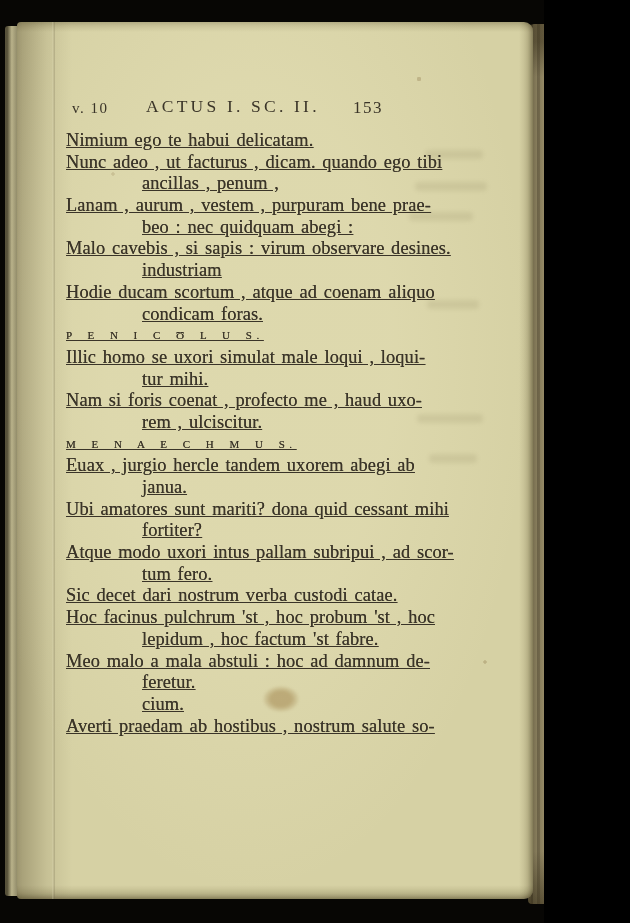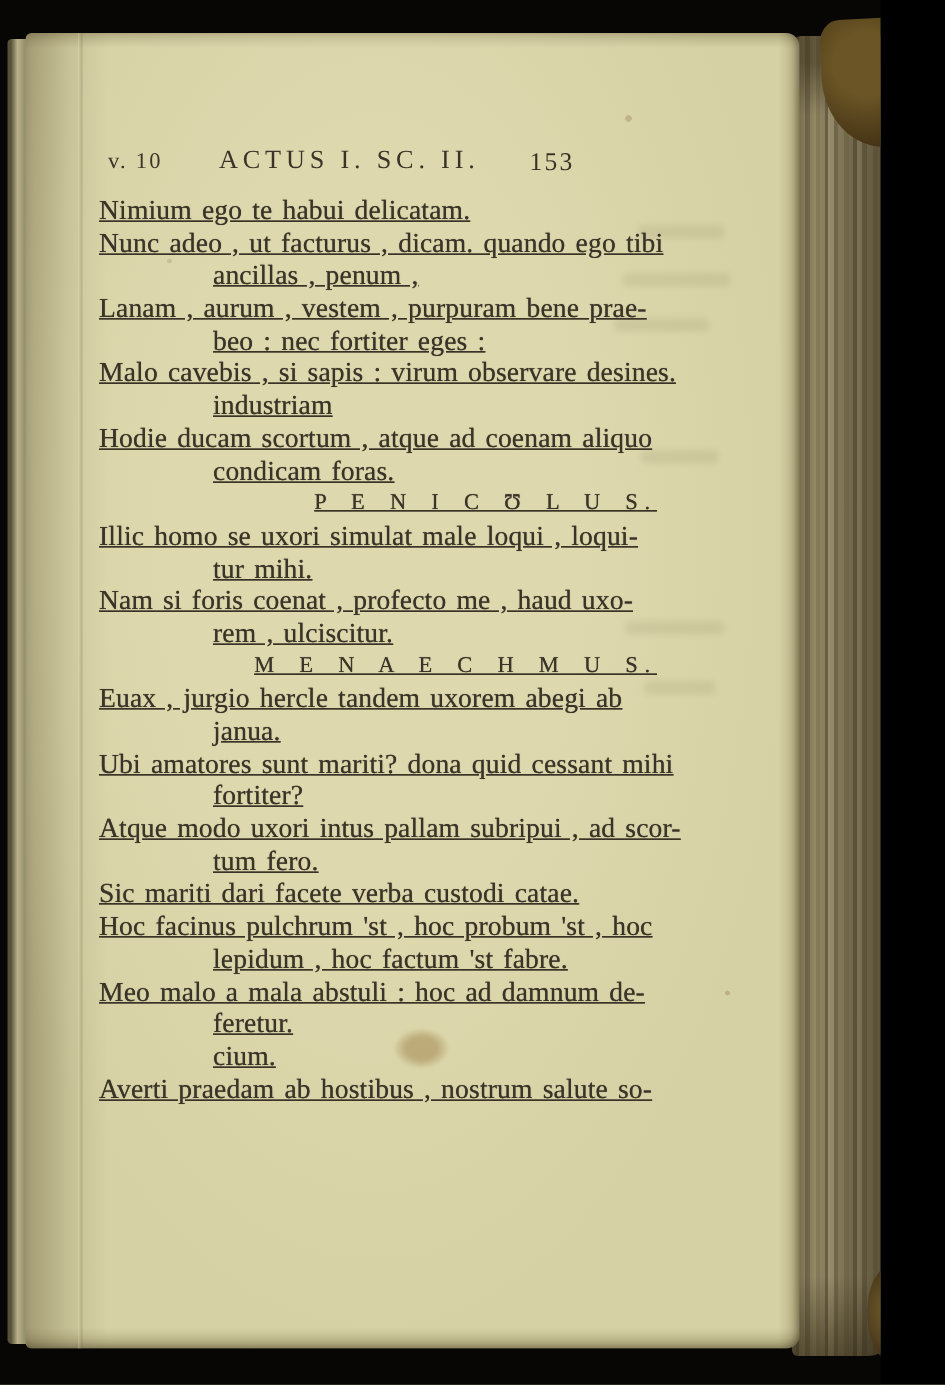--- a/index.html
+++ b/index.html
@@ -1,21 +1,21 @@
 <!DOCTYPE html>
 <html style="--paper: #d6d1a4; --ink: #3a3428; --bg: #070604; --edges: #8c8163; --cover: #2e2110;"><head>
 <meta charset="utf-8">
 <style>
   :root{
     --paper:#d6d1a4; --ink:#3a3428; --bg:#070604;
     --edges:#8c8163; --cover:#2e2110; --cover-light:#5a4521;
   }
   html,body{margin:0;padding:0;background:#000;}
   .scan{
-    position:relative;width:587px;height:923px;overflow:hidden;
+    position:relative;width:544px;height:923px;overflow:hidden;
     background:var(--bg);
     font-family:"Liberation Serif","DejaVu Serif",serif;
   }
   
   .cover-strip{
     position:absolute;left:592px;top:14px;width:30px;height:896px;
     background:linear-gradient(180deg,#4a3819 0%,#2a1d0c 12%,#33250f 45%,#241808 70%,#45341a 92%,#1d1306 100%);
     border-radius:4px 10px 14px 4px;
   }
   .cover-corner-top{
@@ -76,22 +76,22 @@
   .page-number{position:absolute;left:287px;top:2px;font-size:17px;letter-spacing:1.5px;}
   .text-block{
     position:absolute;left:49px;top:108px;width:470px;
     font-size:18.4px;line-height:21.7px;word-spacing:2px;letter-spacing:.1px;
     text-shadow:0 0 .5px rgba(58,52,40,.85);
     text-decoration:underline;
   }
   .text-block .line{white-space:nowrap;height:21.7px;}
   .text-block .indent{padding-left:76px;}
   .text-block .speaker{
-    padding-left:0;text-align:right;width:372px;
-    font-size:15px;letter-spacing:4.5px;word-spacing:4px;
+    padding-left:0;text-align:left;width:372px;
+    font-size:11px;letter-spacing:4.5px;word-spacing:4px;
   }
   
   .ghost{position:absolute;height:9px;border-radius:4px;background:#6f6540;opacity:.12;filter:blur(2px);}
   .stain{
     position:absolute;left:246px;top:664px;width:36px;height:26px;border-radius:50%;
     background:radial-gradient(ellipse at center, rgba(151,118,60,.45) 0 40%, rgba(151,118,60,0) 75%);
     filter:blur(1px);
   }
 </style>
 </head>
@@ -123,38 +123,38 @@
         <span class="running-title">ACTUS I. SC. II.</span>
         <span class="page-number">153</span>
       </div>
 
       <div class="text-block">
 
       <div class="line">Nimium ego te habui delicatam.</div>
           <div class="line">Nunc adeo , ut facturus , dicam. quando ego tibi</div>
           <div class="line indent">ancillas , penum ,</div>
           <div class="line">Lanam , aurum , vestem , purpuram bene prae-</div>
-          <div class="line indent">beo : nec fortiter eges :</div>
+          <div class="line indent">beo : nec quidquam abegi :</div>
           <div class="line">Malo cavebis , si sapis : virum observare desines.</div>
           <div class="line indent">industriam</div>
           <div class="line">Hodie ducam scortum , atque ad coenam aliquo</div>
           <div class="line indent">condicam foras.</div>
           <div class="line speaker">P E N I C Ʊ L U S.</div>
           <div class="line">Illic homo se uxori simulat male loqui , loqui-</div>
           <div class="line indent">tur mihi.</div>
           <div class="line">Nam si foris coenat , profecto me , haud uxo-</div>
           <div class="line indent">rem , ulciscitur.</div>
           <div class="line speaker">M E N A E C H M U S.</div>
           <div class="line">Euax , jurgio hercle tandem uxorem abegi ab</div>
           <div class="line indent">janua.</div>
           <div class="line">Ubi amatores sunt mariti? dona quid cessant mihi</div>
           <div class="line indent">fortiter?</div>
           <div class="line">Atque modo uxori intus pallam subripui , ad scor-</div>
           <div class="line indent">tum fero.</div>
-          <div class="line">Sic mariti dari facete verba custodi catae.</div>
+          <div class="line">Sic decet dari nostrum verba custodi catae.</div>
           <div class="line">Hoc facinus pulchrum 'st , hoc probum 'st , hoc</div>
           <div class="line indent">lepidum , hoc factum 'st fabre.</div>
           <div class="line">Meo malo a mala abstuli : hoc ad damnum de-</div>
           <div class="line indent">feretur.</div>
           <div class="line indent">cium.</div>
           <div class="line">Averti praedam ab hostibus , nostrum salute so-</div>
         </div>
     </div>
   </div>
 

